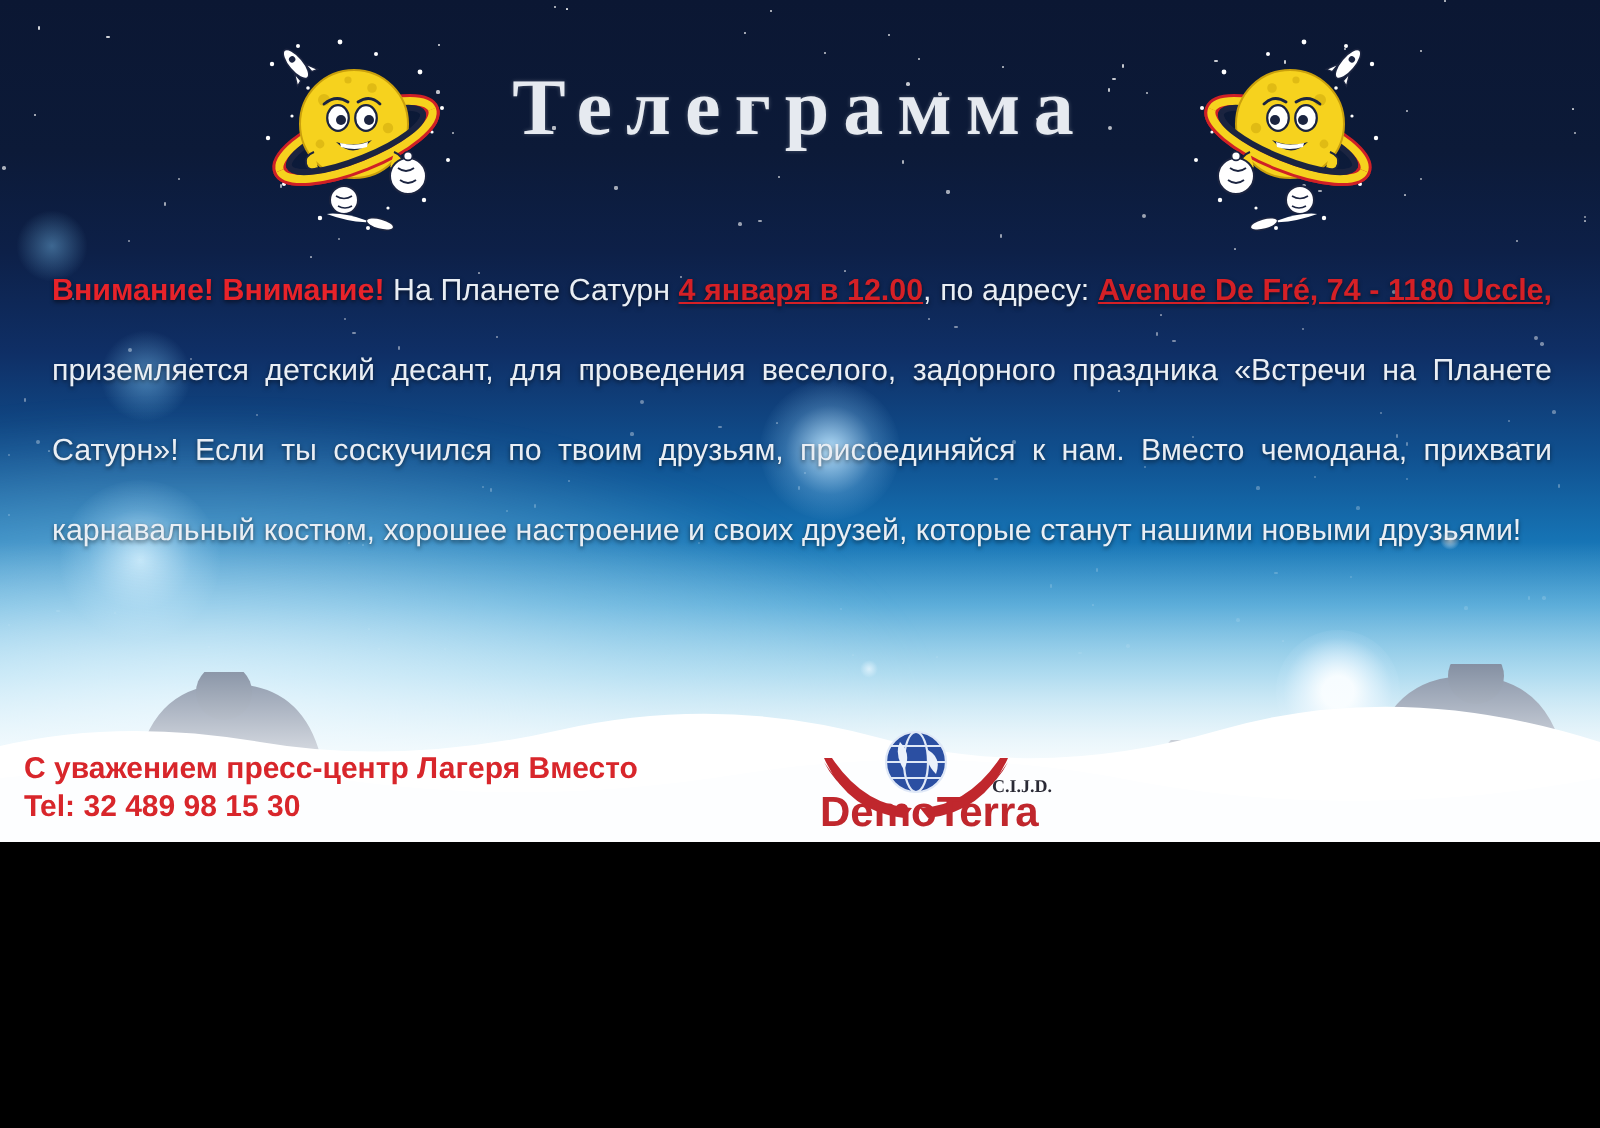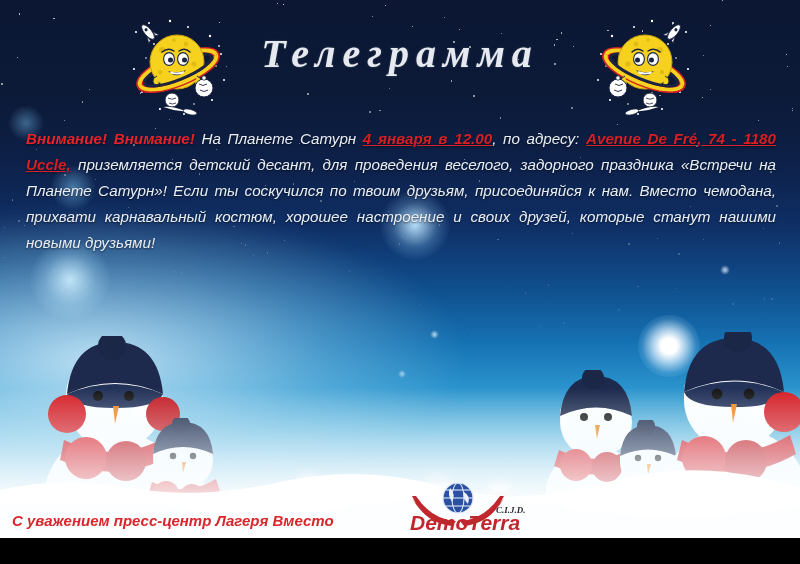--- a/index.html
+++ b/index.html
@@ -1,23 +1,22 @@
 <!DOCTYPE html>
 <html><head>
 <meta charset="utf-8">
 <style>
   html,body{margin:0;padding:0;background:#000;}
   body{font-family:"Liberation Sans",sans-serif;}
 
   .poster{
     position:relative;
-    width:800px;height:538px;
+    width:800px;height:421px;
     overflow:hidden;
     background:#0a1430;
-    font-style:italic;
   }
 
   
   .sky{
     position:absolute;inset:0;
     background:
       linear-gradient(to bottom,
         #0b1733 0%,
         #0c1a38 18%,
         #0d2048 30%,
@@ -60,21 +59,21 @@
 
   .saturn{position:absolute;width:108px;height:108px;}
   .saturn.left{left:124px;top:14px;}
   .saturn.right{left:590px;top:14px;transform:scaleX(-1);}
 
   
   .body-text{
     position:absolute;
     left:26px;right:24px;top:126px;
     font-size:15.2px;
-    line-height:26px;
+    line-height:40px;
     color:#e9eef4;
     text-align:justify;
     text-shadow:0 1px 2px rgba(0,0,0,.55);
   }
   .body-text .hl{
     color:#e8232a;font-weight:bold;
   }
   .body-text .hl-u{
     color:#d52026;font-weight:bold;text-decoration:underline;
   }
@@ -546,20 +545,21 @@
   <div class="title">Телеграмма</div>
 
   <div class="body-text">
     <p>
       <span class="hl">Внимание!  Внимание!</span><span> На Планете Сатурн </span><span class="hl-u">4 января в 12.00</span><span>, по адресу: </span><span class="hl-u">Avenue De Fré, 74 - 1180 Uccle,</span><span> приземляется   детский десант, для проведения веселого, задорного праздника «Встречи на Планете Сатурн»! Если ты соскучился по твоим друзьям, присоединяйся к нам. Вместо чемодана, прихвати карнавальный костюм,  хорошее настроение и своих друзей, которые станут   нашими новыми друзьями!</span>
     </p>
   </div>
 
   <div class="footer">
     <div>С уважением пресс-центр Лагеря Вместо</div>
+    <div>Tel: 32 489 98 15 30</div>
   </div>
 
   <div class="logo">
     <svg width="128" height="52" viewBox="0 0 128 52">
 
       <path d="M4 18 q14 22 36 23 q-26 -3 -36 -23 z" fill="#b9242b"></path>
       <path d="M8 16 q16 24 40 25 l-4 5 q-28 -3 -40 -30 z" fill="#c0272d"></path>
       <path d="M96 18 q-14 22 -36 23 q26 -3 36 -23 z" fill="#b9242b"></path>
       <path d="M92 16 q-16 24 -40 25 l4 5 q28 -3 40 -30 z" fill="#c0272d"></path>
 

